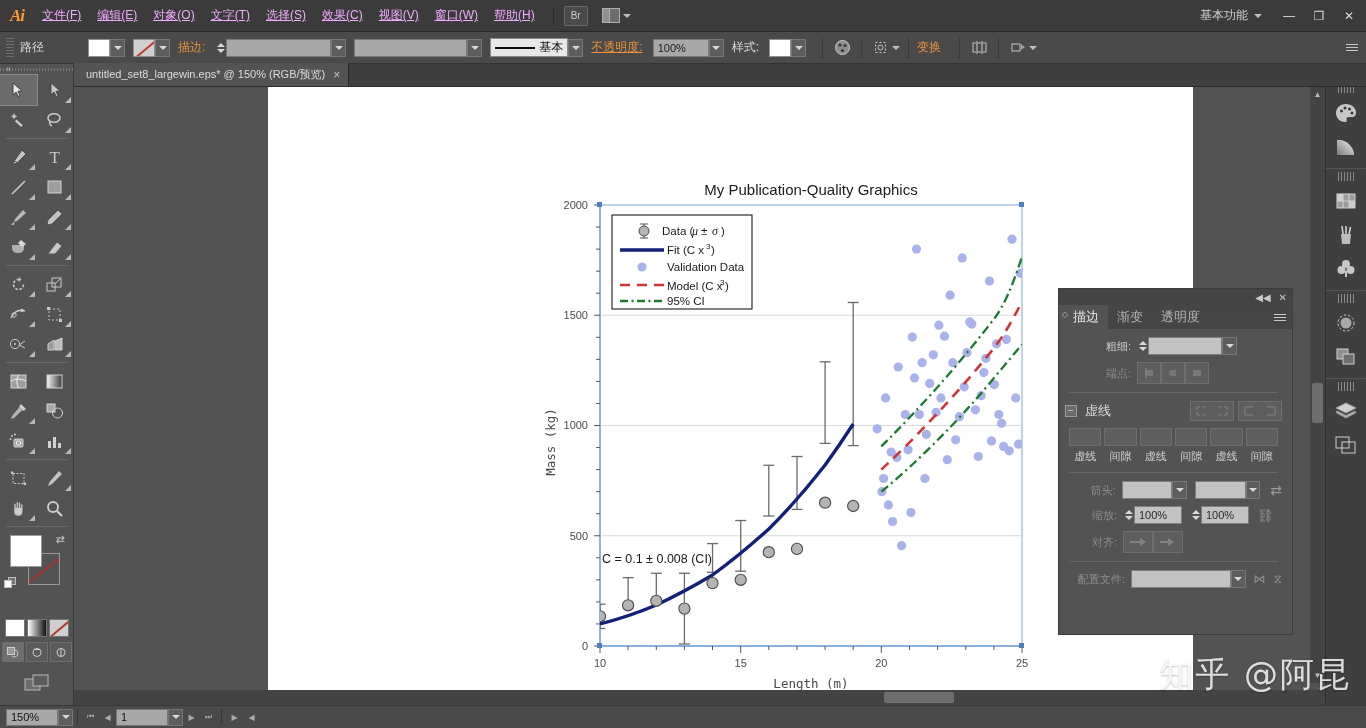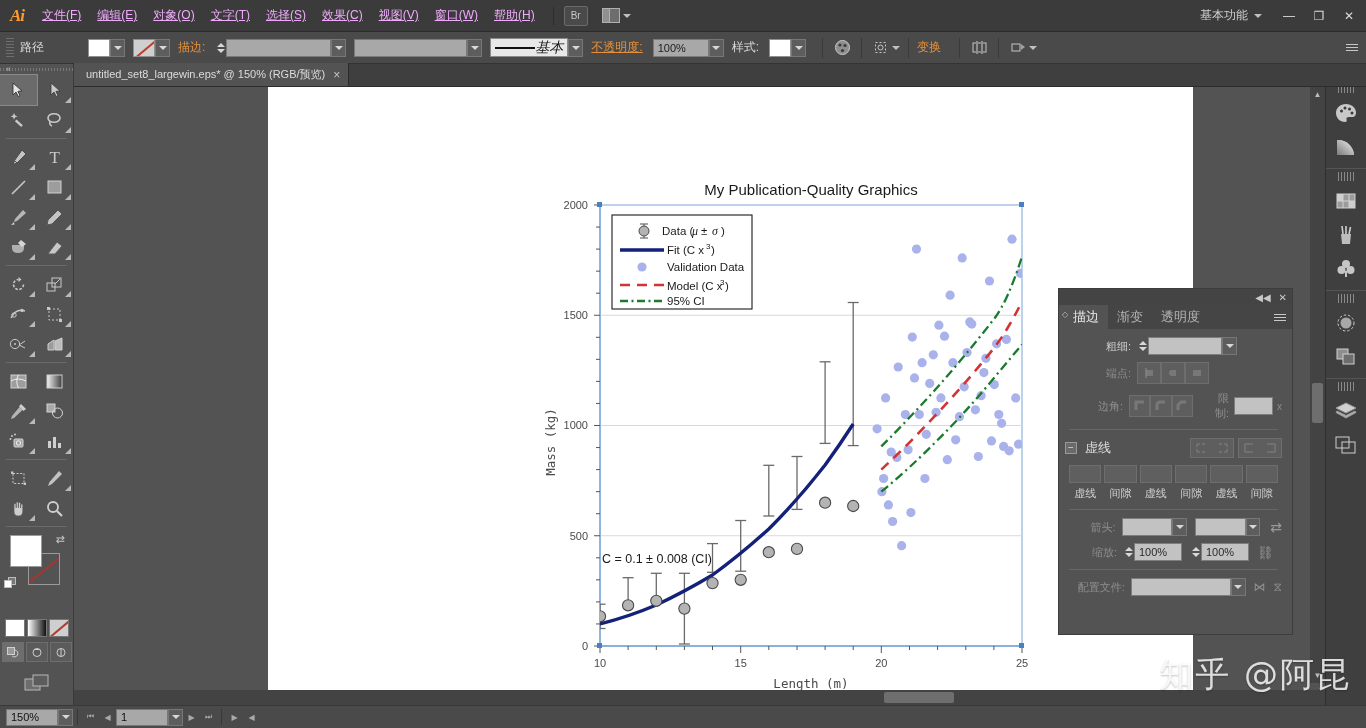--- a/index.html
+++ b/index.html
@@ -82,21 +82,21 @@
   .field { height: 18px; background: #a8a8a8; border: 1px solid #7a7a7a;
     display:flex; align-items:center; padding: 0 4px; color: #1c1c1c;
     font-size: 11px; }
   .field-wide { width: 105px; }
   .field-xwide { width: 113px; }
   .field-sm { width: 38px; }
   .brush-field { width: 78px; height: 19px; background: #e8e8e8;
     border: 1px solid #8a8a8a; display:flex; align-items:center;
     justify-content: space-between; padding: 0 4px; }
   .brush-line { width: 40px; height: 2px; background: #111; }
-  .brush-txt { color: #111; font-size: 14px; font-style: italic; }
+  .brush-txt { color: #111; font-size: 12px; }
   .grp { display: flex; align-items: center; margin-right: 8px; }
   .vsep { width: 1px; height: 20px; background: #3a3a3a; margin: 0 8px; }
   .icon-btn { width: 22px; height: 20px; display:flex; align-items:center;
     justify-content:center; }
   .ctrl-right { margin-left: auto; margin-right: 8px; display:flex;
     align-items:center; }
   .hamb { display:flex; flex-direction:column; gap:2px; }
   .hamb i { width: 12px; height: 1px; background: #c8c8c8; }
 
   
@@ -934,41 +934,20 @@
               <path d="M10 4 H6 a3 3 0 0 0 0 6 H10" fill="#8a8a8a"></path>
             </svg>
           </div>
         <div class="pbtn">
           <svg width="14" height="14" viewBox="0 0 14 14">
               <rect x="3" y="4" width="8" height="6" fill="#8a8a8a"></rect>
             </svg>
           </div>
       </div>
 
-      <div class="prow">
-        <span class="plab dim">边角:</span>
-        <div class="pbtn">
-          <svg width="14" height="14" viewBox="0 0 14 14">
-              <path d="M3 11 V3 H11" fill="none" stroke="#8a8a8a" stroke-width="3"></path>
-            </svg>
-          </div>
-        <div class="pbtn">
-          <svg width="14" height="14" viewBox="0 0 14 14">
-              <path d="M3 11 V6 a3 3 0 0 1 3-3 H11" fill="none" stroke="#8a8a8a" stroke-width="3"></path>
-            </svg>
-          </div>
-        <div class="pbtn">
-          <svg width="14" height="14" viewBox="0 0 14 14">
-              <path d="M3 11 V6 L6 3 H11" fill="none" stroke="#8a8a8a" stroke-width="3"></path>
-            </svg>
-          </div>
-        <span class="plab dim" style="width:auto;margin-left:14px;margin-right:5px">限制:</span>
-        <div class="pfield" style="width:44px"></div>
-        <span style="color:#8d8d8d;font-size:10px;margin-left:4px">x</span>
-      </div>
 
 
       <div class="psep"></div>
 
       <div class="prow" style="align-items:center">
         <div class="minusbox">−</div>
         <span style="color:#dcdcdc;font-size:13px;margin-left:8px">虚线</span>
         <div style="margin-left:auto;display:flex;gap:4px">
           <div class="pbtn" style="width:44px;height:20px">
             <svg width="34" height="12" viewBox="0 0 34 12">
@@ -1017,20 +996,35 @@
           </div>
         <div class="pfield" style="width:48px;display:flex;align-items:center;padding-left:4px;color:#2a2a2a;font-size:11px">100%</div>
         <div class="spin" style="margin-left:8px">
             <i class="up"></i>
             <i class="dn"></i>
           </div>
         <div class="pfield" style="width:48px;display:flex;align-items:center;padding-left:4px;color:#2a2a2a;font-size:11px">100%</div>
         <span style="color:#9a9a9a;font-size:13px;margin-left:8px">⛓</span>
       </div>
 
+      <div class="prow">
+        <span class="plab dim" style="width:52px">对齐:</span>
+        <div class="pbtn" style="width:30px">
+          <svg width="20" height="12" viewBox="0 0 20 12">
+              <line x1="2" y1="6" x2="12" y2="6" stroke="#9a9a9a" stroke-width="2"></line>
+              <path d="M12 2 L18 6 L12 10 Z" fill="#9a9a9a"></path>
+            </svg>
+          </div>
+        <div class="pbtn" style="width:30px">
+          <svg width="20" height="12" viewBox="0 0 20 12">
+              <line x1="2" y1="6" x2="14" y2="6" stroke="#9a9a9a" stroke-width="2"></line>
+              <path d="M10 2 L16 6 L10 10 Z" fill="#9a9a9a"></path>
+            </svg>
+          </div>
+      </div>
 
       <div class="psep"></div>
 
       <div class="prow">
         <span class="plab dim" style="width:60px">配置文件:</span>
         <div class="pfield" style="width:100px"></div>
         <div class="dd-arrow"></div>
         <span style="color:#8f8f8f;font-size:12px;margin-left:8px">⋈</span>
         <span style="color:#8f8f8f;font-size:12px;margin-left:8px">⧖</span>
       </div>

